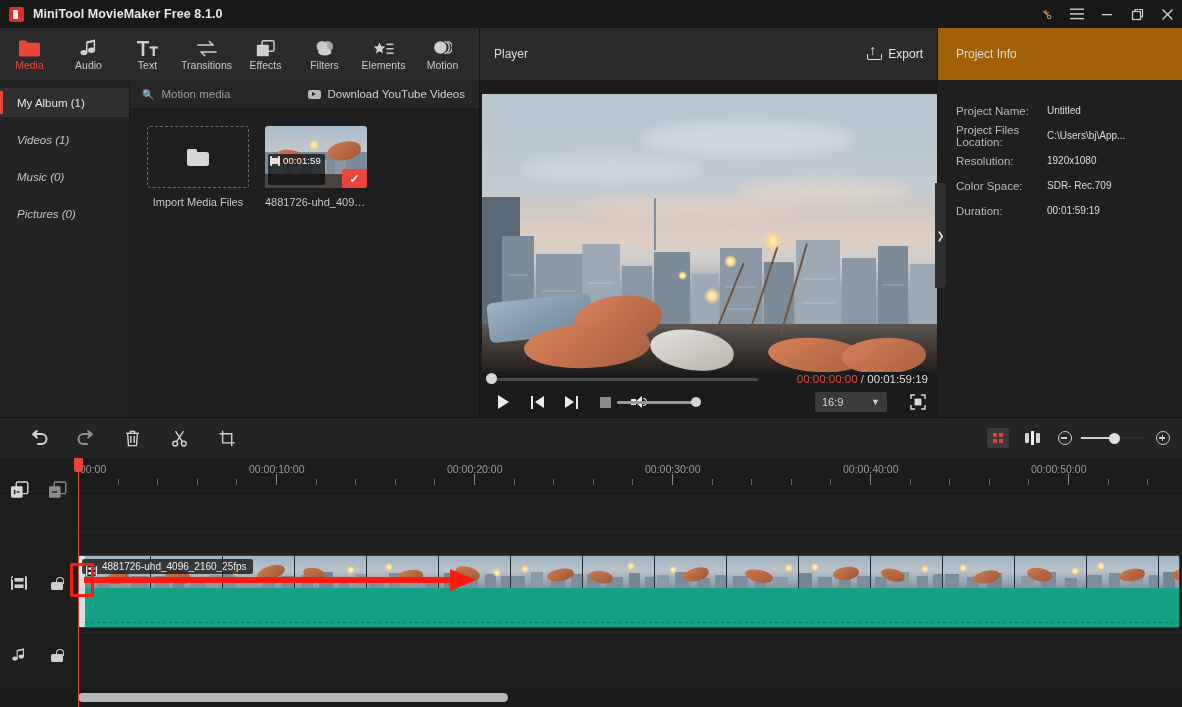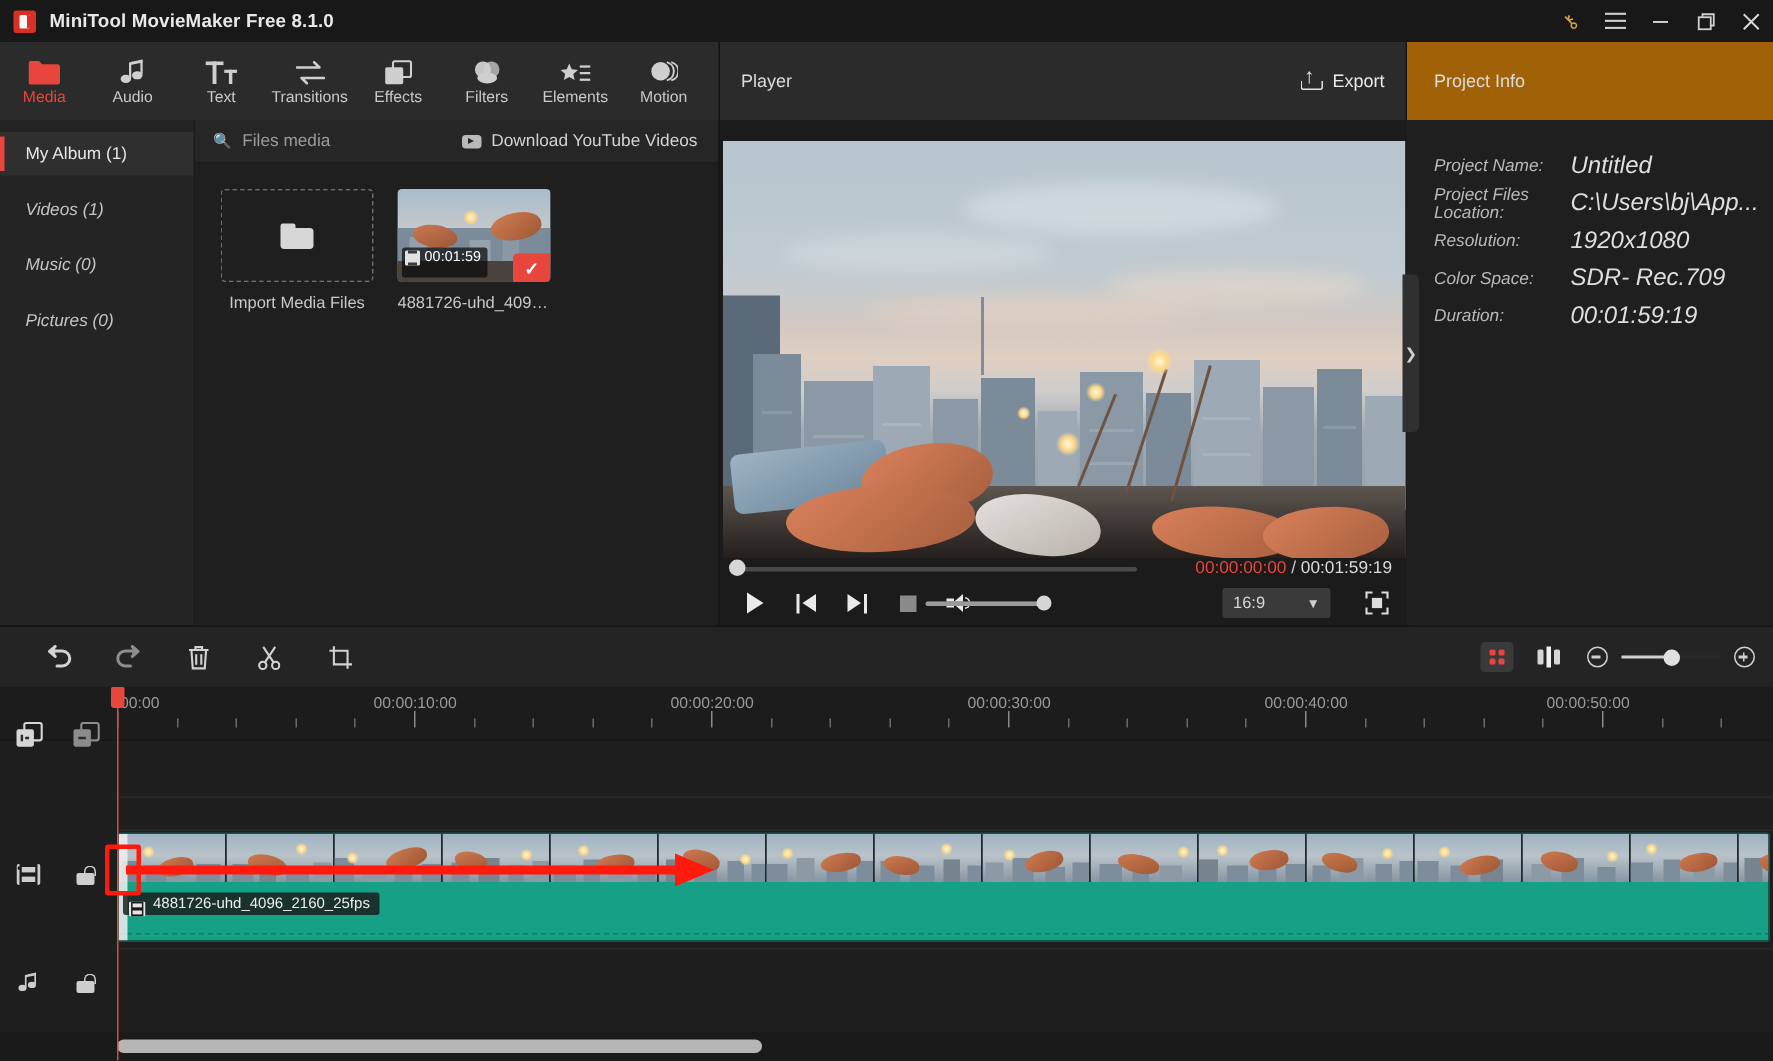--- a/index.html
+++ b/index.html
@@ -109,21 +109,21 @@
   .mcell-lbl {
     margin-top:8px; text-align:center; font-size:11px; color:#c8c8c8;
     white-space:nowrap; overflow:hidden; text-overflow:ellipsis;
   }
   .thumb {
     width:102px; height:62px; border-radius:3px; overflow:hidden; position:relative;
     background:#3b4856;
   }
   .thumb-dur {
     position:absolute; left:3px; bottom:3px; display:flex; align-items:center; gap:3px;
-    background:rgba(10,10,10,.72); border-radius:2px; padding:1px 4px 8px 2px;
+    background:rgba(10,10,10,.72); border-radius:2px; padding:1px 4px 19px 2px;
   }
   .film-ico {
     width:10px; height:10px; background:#e2e2e2; border-radius:1px; position:relative; flex:0 0 auto;
   }
   .film-ico:before{
     content:""; position:absolute; left:2.2px; top:0; width:5.6px; height:10px; background:#3a3a3a;
   }
   .film-ico:after{
     content:""; position:absolute; left:2.2px; top:2px; width:5.6px; height:6px;
     background:#e2e2e2;
@@ -248,24 +248,24 @@
   .fullscr {
     position:absolute; right:13px; top:5px; width:16px; height:16px; color:#dcdcdc;
   }
 
   
   .rightpanel {
     position:absolute; left:938px; top:28px; width:244px; height:389px; background:#1f1f1f;
   }
   .rp-head { height:52px; background:#a16207; display:flex; align-items:center; padding-left:18px; }
   .rp-head .lbl { font-size:12px; color:#dcdcdc; }
-  .rp-body { padding:18px 0 0 18px;font-style:italic; }
+  .rp-body { padding:18px 0 0 18px; }
   .inf-row { display:flex; height:25px; align-items:center; }
   .inf-k { width:91px; font-size:11.5px; color:#b9b9b9; }
-  .inf-v { font-size:16px; color:#dedede; }
+  .inf-v { font-size:10px; color:#dedede; }
   .rp-collapse {
     position:absolute; left:-3px; top:155px; width:11px; height:105px;
     background:#303030; border-radius:0 4px 4px 0;
     display:flex; align-items:center; justify-content:center;
     color:#d0d0d0; font-size:10px;
   }
 
   
   .timeline { position:absolute; left:0; top:417px; width:1182px; height:290px; background:#1e1e1e; border-top:1px solid #141414; }
   .tl-toolbar { height:40px; background:#242424; display:flex; align-items:center; position:relative; }
@@ -318,21 +318,21 @@
   .ct-sky { position:absolute; inset:0; background:linear-gradient(to bottom,#9fb3c4 0%, #b9c3c9 45%, #8796a4 100%); }
   .ct-bld { position:absolute; bottom:0; background:#7e8d9b; }
   .ct-hand { position:absolute; border-radius:50% 50% 45% 55%; background:linear-gradient(150deg,#cf7a50,#9d5735); }
   .ct-spark { position:absolute; width:8px; height:8px; border-radius:50%;
     background:radial-gradient(circle,#fffbe8 0%,#ffd98a 40%,rgba(255,170,60,0) 75%); }
   .clip-audio { position:absolute; left:0; right:0; bottom:0; top:32px; background:#16a085; }
   .clip-audio:after { content:""; position:absolute; left:0; right:0; bottom:4px; height:1px;
     background:repeating-linear-gradient(to right,#0f7c66 0 3px, transparent 3px 6px); }
   .clip-name {
     position:absolute; left:3px; top:3px; height:15px; display:flex; align-items:center; gap:5px;
-    background:rgba(26,26,26,.82); border-radius:2px; padding:0 6px 0 4px; z-index:3;margin-top:36px;
+    background:rgba(26,26,26,.82); border-radius:2px; padding:0 6px 0 4px; z-index:3;
   }
   .clip-name .nm { font-size:10px; color:#ededed; white-space:nowrap; }
   .clip-edge {
     position:absolute; top:0; bottom:0; width:6px; background:rgba(240,240,240,.85);
   }
 
   .playhead { position:absolute; top:40px; bottom:0; width:1px; background:#e8453c; z-index:9; }
   .playhead .ph-top {
     position:absolute; left:-4px; top:0; width:9px; height:14px; background:#e8453c; border-radius:1px 1px 2px 2px;
   }
@@ -492,21 +492,21 @@
     </div>
     <div class="album-item">
       <span>Pictures (0)</span>
     </div>
   </div>
 
   <div class="mediapanel">
     <div class="media-top">
       <div class="search-box">
         <span class="s-ico">🔍</span>
-        <span class="search-ph">Files media</span>
+        <span class="search-ph">Motion media</span>
       </div>
       <div class="yt-dl">
         <span class="yt-ico"></span>
         <span class="yt-lbl">Download YouTube Videos</span>
       </div>
     </div>
 
     <div class="media-grid">
       <div class="mcell">
         <div class="import-box">

